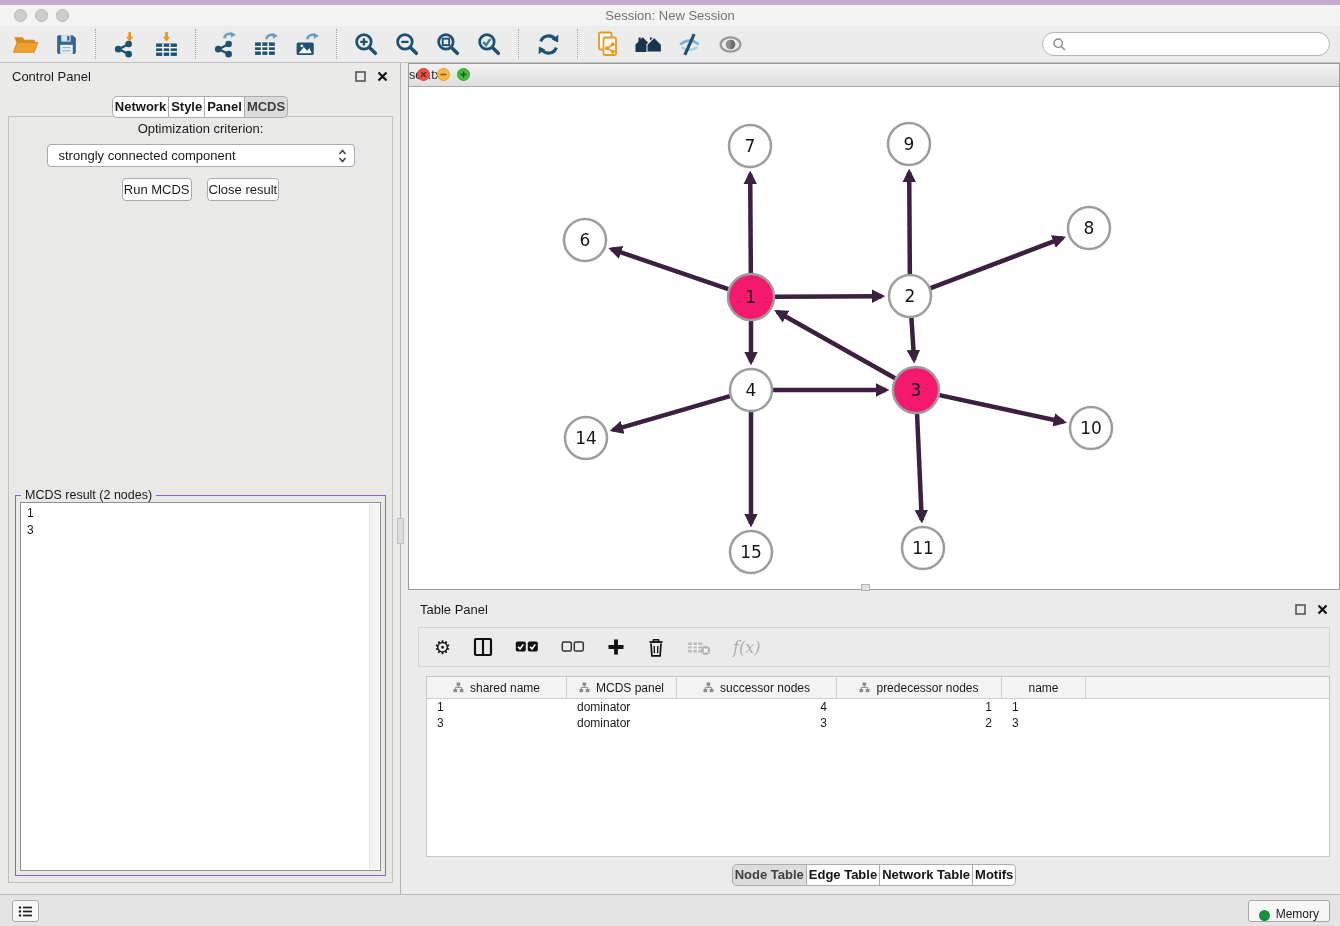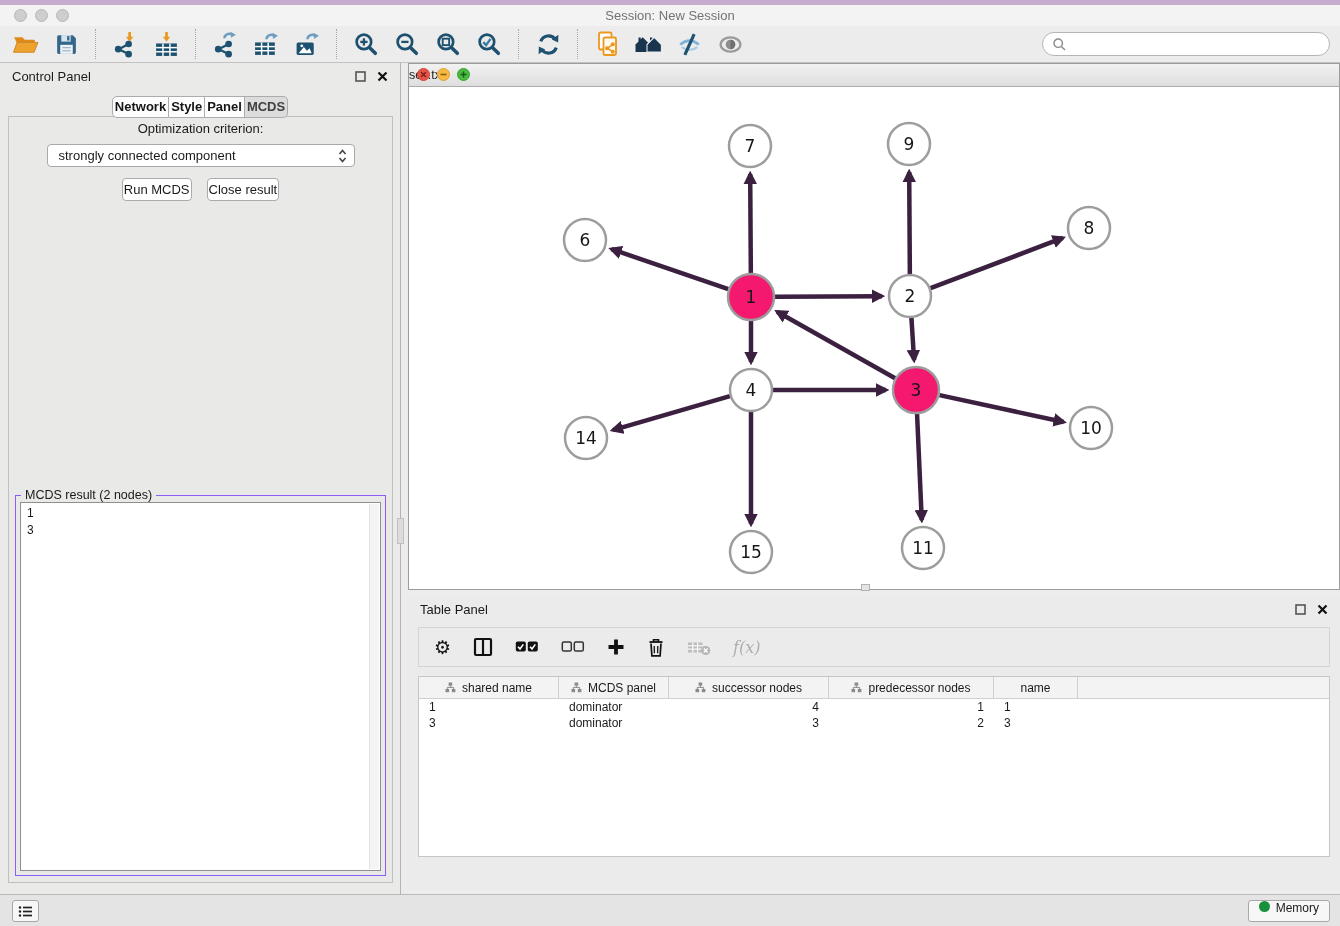--- a/index.html
+++ b/index.html
@@ -65,37 +65,37 @@
   .grip{position:absolute;left:452px;bottom:-2px;width:9px;height:7px;background:#e3e3e3;border:1px solid #b3b3b3;box-sizing:border-box}
   .splitter-grip{position:absolute;left:397px;top:518px;width:7px;height:26px;background:#dcdcdc;border:1px solid #c0c0c0;box-sizing:border-box}
 
   
   .table-panel{position:absolute;left:408px;top:596px;width:932px;height:293px;background:#ebebeb}
   .tp-toolbar{position:absolute;left:10px;right:10px;top:31px;height:40px;border:1px solid #d4d4d4;
               display:flex;align-items:center;gap:22px;padding:0 15px;box-sizing:border-box}
   .tp-tool{display:flex;align-items:center;justify-content:center;cursor:pointer}
   .gear{font-family:"DejaVu Sans",sans-serif;font-size:19px;line-height:19px;color:#161616}
   .fx{font-family:"DejaVu Serif",serif;font-style:italic;font-size:16px;color:#aeaeae}
-  .tp-table{position:absolute;left:10px;right:10px;top:80px;height:181px;background:#fff;
+  .tp-table{position:absolute;left:18px;right:10px;top:80px;height:181px;background:#fff;
             border:1px solid #c6c6c6;box-sizing:border-box;overflow:hidden}
   .thead{display:flex;height:21px;background:#f3f3f3;border-bottom:1px solid #cfcfcf;font-size:12px}
   .th{display:flex;align-items:center;justify-content:center;gap:6px;border-right:1px solid #cfcfcf;box-sizing:border-box;cursor:pointer}
   .trow{display:flex;height:16px;font-size:12px;align-items:center}
   .td{box-sizing:border-box;padding:0 10px;overflow:hidden;white-space:nowrap}
   .c0{width:140px}.c1{width:110px}.c2{width:160px}.c3{width:165px}.c4{width:84px}
   .ra{text-align:right}
   .tp-tabs{position:absolute;left:0;right:0;bottom:3px;display:flex;justify-content:center}
 
   
   .statusbar{position:absolute;left:0;bottom:0;width:100%;height:32px;background:#e4e4e4;
              border-top:1px solid #bababa;box-sizing:border-box}
   .sb-left-btn{position:absolute;left:12px;top:5px;width:27px;height:22px;background:#f7f7f7;border:1px solid #a8a8a8;
                border-radius:3px;display:flex;align-items:center;justify-content:center;cursor:pointer;box-sizing:border-box}
   .memory-btn{position:absolute;right:10px;top:5px;height:22px;padding:0 10px;background:#f7f7f7;border:1px solid #a8a8a8;
-              border-radius:3px;display:flex;align-items:flex-start;gap:6px;font-size:12px;cursor:pointer;box-sizing:border-box}
+              border-radius:3px;display:flex;align-items:flex-end;gap:6px;font-size:12px;cursor:pointer;box-sizing:border-box}
   .mem-dot{width:11px;height:11px;border-radius:50%;background:#17903d}
 </style>
 </head>
 <body>
 
 <div class="accent-strip"></div>
 <div class="titlebar">
   <div class="lights">
     <span class="light"></span>
     <span class="light"></span>
@@ -554,20 +554,26 @@
       <span class="td c4">1</span>
     </div>
     <div class="trow">
       <span class="td c0">3</span>
       <span class="td c1">dominator</span>
       <span class="td c2 ra">3</span>
       <span class="td c3 ra">2</span>
       <span class="td c4">3</span>
     </div>
   </div>
+  <div class="tp-tabs">
+    <span class="tab active">Node Table</span>
+    <span class="tab">Edge Table</span>
+    <span class="tab">Network Table</span>
+    <span class="tab">Motifs</span>
+  </div>
 </div>
 
 <div class="statusbar">
   <span class="sb-left-btn">
       <span>
         <svg width="15" height="13" viewBox="0 0 15 13">
           <g fill="#222">
             <circle cx="2" cy="2.5" r="1.2"></circle>
             <circle cx="2" cy="6.5" r="1.2"></circle>
             <circle cx="2" cy="10.5" r="1.2"></circle>

